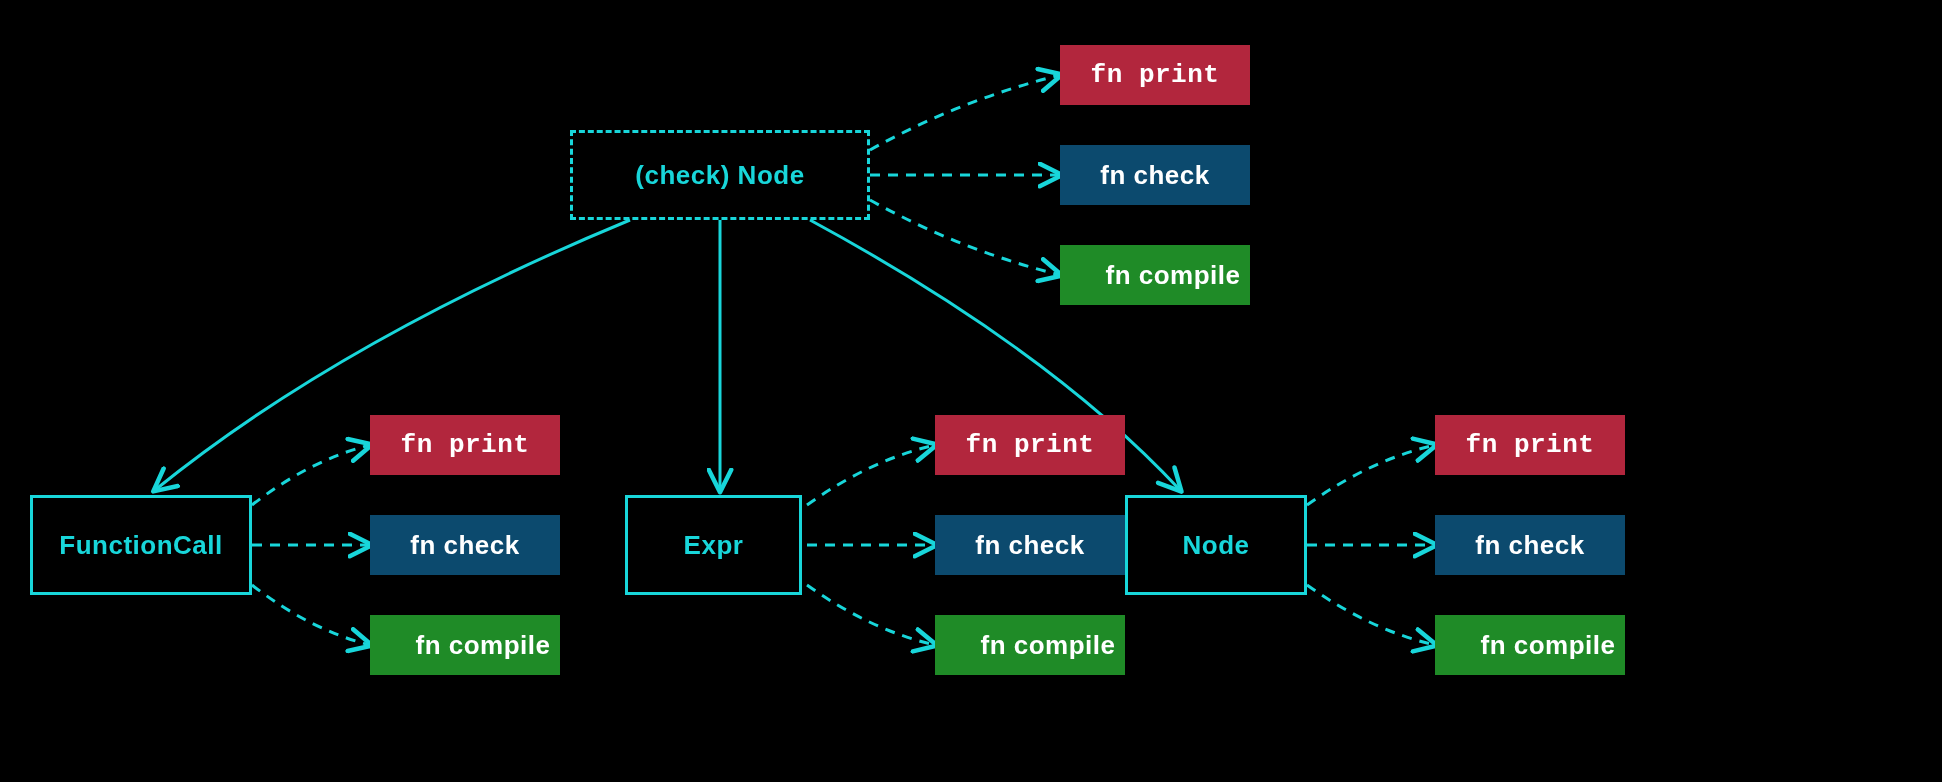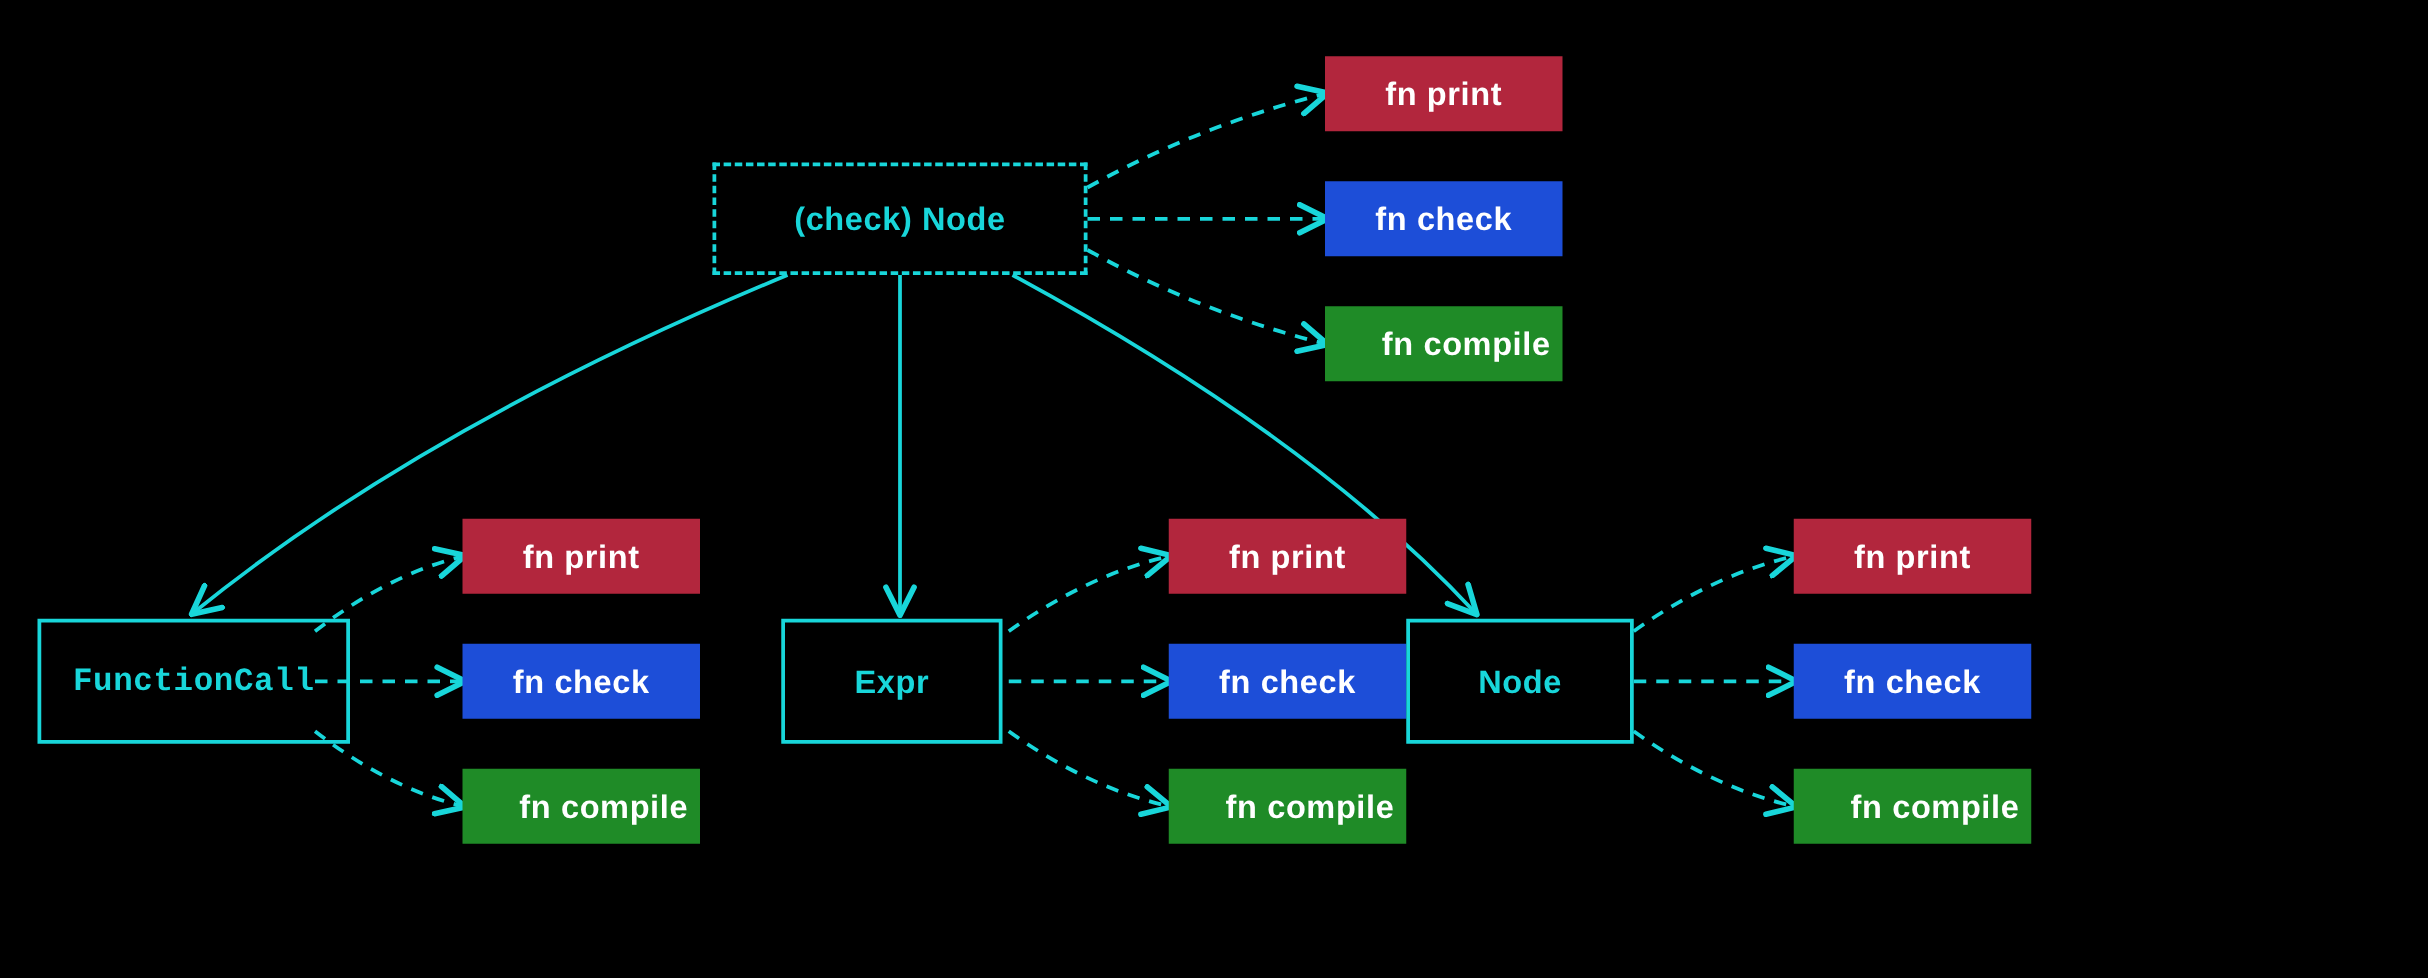--- a/index.html
+++ b/index.html
@@ -30,22 +30,22 @@
   }
   .impl-box {
     border: 3px solid #18d6da;
     color: #18d6da;
     background: transparent;
   }
   .fn-box {
     color: #fff;
     border: none;
   }
-  .fn-print  { background: #b2263d; }
-  .fn-check  { background: #1d4ed8; text-align: right; }
+  .fn-print  { background: #b2263d; font-family: Liberation Mono, monospace; }
+  .fn-check  { background: #0c4a6e; text-align: right; }
   .fn-compile{ background: #1f8b27; padding-left: 36px; }
   svg.edges {
     position: absolute;
     left: 0; top: 0;
     width: 1942px; height: 782px;
     pointer-events: none;
   }
 </style>
 </head>
 <body>
@@ -85,21 +85,21 @@
 <div class="node fn-box fn-print" style="left:1060px; top:45px; width:190px; height:60px;">
   <span>fn print</span>
 </div>
 <div class="node fn-box fn-check" style="left:1060px; top:145px; width:190px; height:60px;">
   <span>fn check</span>
 </div>
 <div class="node fn-box fn-compile" style="left:1060px; top:245px; width:190px; height:60px;">
   <span>fn compile</span>
 </div>
 
-<div class="node impl-box" style="left:30px; top:495px; width:250px; height:100px;font-family:Liberation Mono, monospace;">
+<div class="node impl-box" style="left:30px; top:495px; width:222px; height:100px;">
   <span>FunctionCall</span>
 </div>
 <div class="node fn-box fn-print" style="left:370px; top:415px; width:190px; height:60px;">
   <span>fn print</span>
 </div>
 <div class="node fn-box fn-check" style="left:370px; top:515px; width:190px; height:60px;">
   <span>fn check</span>
 </div>
 <div class="node fn-box fn-compile" style="left:370px; top:615px; width:190px; height:60px;">
   <span>fn compile</span>

